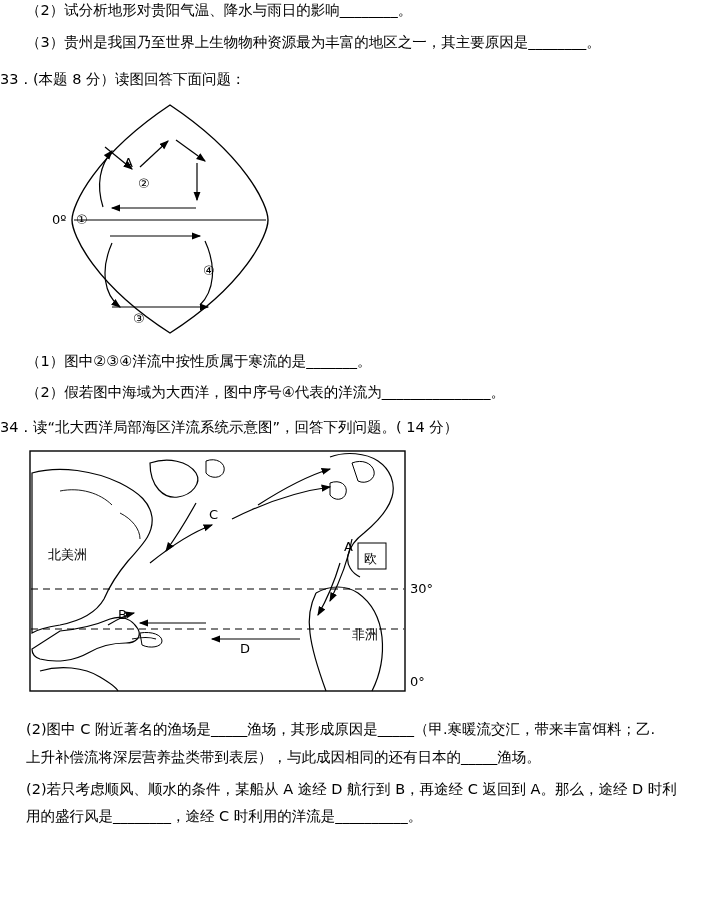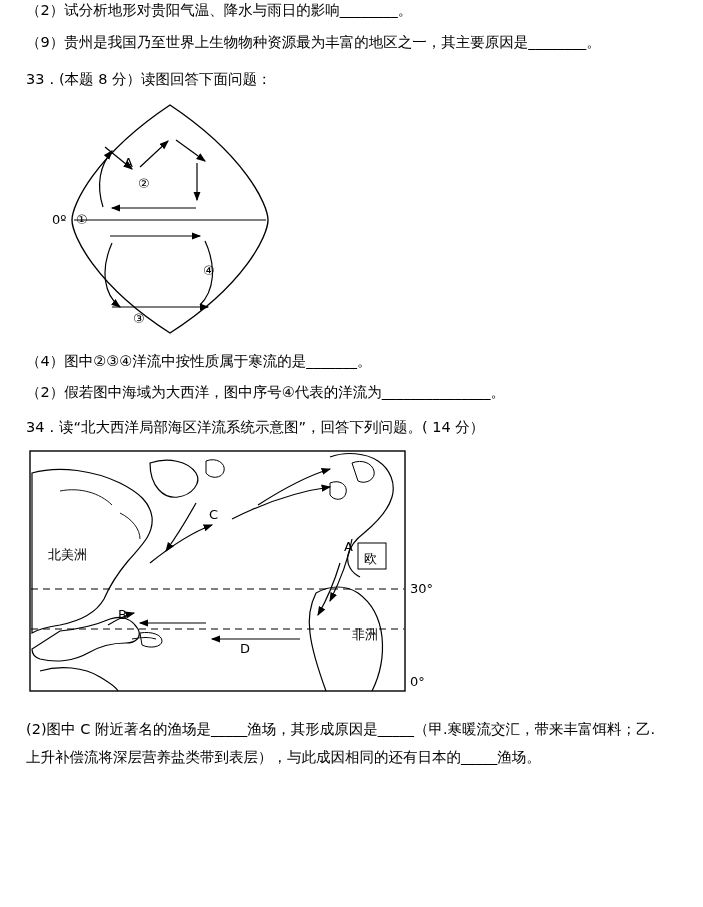--- a/index.html
+++ b/index.html
@@ -24,21 +24,20 @@
   .line {
     font-size: 14.5px;
     line-height: 1.5;
     margin: 0 0 10px 0;
     white-space: pre-wrap;
   }
   .noindent {
     padding-left: 26px;
   }
   .q-head {
-    padding-left: 26px;
     font-size: 14.5px;
     margin: 0 0 6px 0;
   }
   
   .fig1-wrap {
     position: relative;
     width: 703px;
     height: 250px;
     margin: 4px 0 6px 0;
   }
@@ -53,21 +52,21 @@
     font-size: 13px;
     font-family: "DejaVu Sans", "Liberation Sans", sans-serif;
   }
 </style>
 </head>
 <body>
 
 <div class="page">
 
   <div class="line noindent">（2）试分析地形对贵阳气温、降水与雨日的影响________。</div>
-  <div class="line noindent">（9）贵州是我国乃至世界上生物物种资源最为丰富的地区之一，其主要原因是________。</div>
+  <div class="line noindent">（3）贵州是我国乃至世界上生物物种资源最为丰富的地区之一，其主要原因是________。</div>
 
   <div class="q-head" style="margin-top:16px">33．(本题 8 分）读图回答下面问题：</div>
 
   <div class="fig1-wrap">
     <svg width="703" height="250" viewBox="0 0 703 250" xmlns="http://www.w3.org/2000/svg">
       <defs>
         <marker id="ah" markerWidth="9" markerHeight="9" refX="7" refY="3" orient="auto" markerUnits="strokeWidth">
           <path d="M0,0 L8,3 L0,6 z" fill="#000"></path>
         </marker>
       </defs>
@@ -94,21 +93,21 @@
 
       <text class="lbl" x="52" y="129">0º</text>
       <text class="lbl" x="76" y="129">①</text>
       <text class="lbl" x="138" y="93">②</text>
       <text class="lbl" x="133" y="228">③</text>
       <text class="lbl" x="203" y="180">④</text>
       <text class="lbl" x="124" y="72">A</text>
     </svg>
   </div>
 
-  <div class="line noindent">（4）图中②③④洋流中按性质属于寒流的是_______。</div>
+  <div class="line noindent">（1）图中②③④洋流中按性质属于寒流的是_______。</div>
   <div class="line noindent">（2）假若图中海域为大西洋，图中序号④代表的洋流为_______________。</div>
 
   <div class="q-head" style="margin-top:14px">34．读“北大西洋局部海区洋流系统示意图”，回答下列问题。( 14 分）</div>
 
   <div class="fig2-wrap">
     <svg width="703" height="270" viewBox="0 0 703 270" xmlns="http://www.w3.org/2000/svg">
       <defs>
         <marker id="ah2" markerWidth="9" markerHeight="9" refX="7" refY="3" orient="auto" markerUnits="strokeWidth">
           <path d="M0,0 L8,3 L0,6 z" fill="#000"></path>
         </marker>
@@ -170,14 +169,16 @@
       <text class="lbl" x="118" y="176">B</text>
       <text class="lbl" x="240" y="210">D</text>
       <text class="lbl" x="352" y="196">非洲</text>
       <text class="lbl" x="410" y="150">30°</text>
       <text class="lbl" x="410" y="243">0°</text>
     </svg>
   </div>
 
   <div class="line noindent" style="margin-bottom:6px">(2)图中 C 附近著名的渔场是_____渔场，其形成原因是_____（甲.寒暖流交汇，带来丰富饵料；乙.</div>
   <div class="line noindent" style="">上升补偿流将深层营养盐类带到表层），与此成因相同的还有日本的_____渔场。</div>
+  <div class="line noindent" style="margin-bottom:6px">(2)若只考虑顺风、顺水的条件，某船从 A 途经 D 航行到 B，再途经 C 返回到 A。那么，途经 D 时利</div>
+  <div class="line noindent">用的盛行风是________，途经 C 时利用的洋流是__________。</div>
 
 </div>
 
 </body></html>

